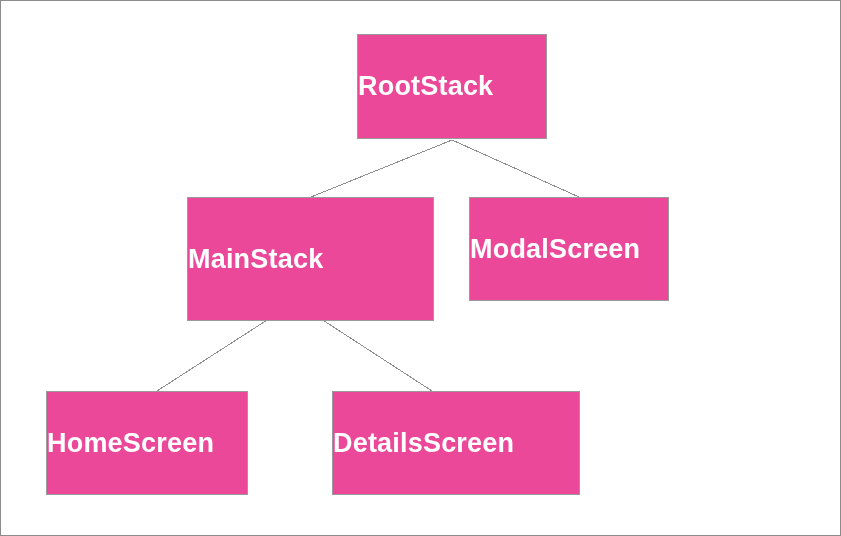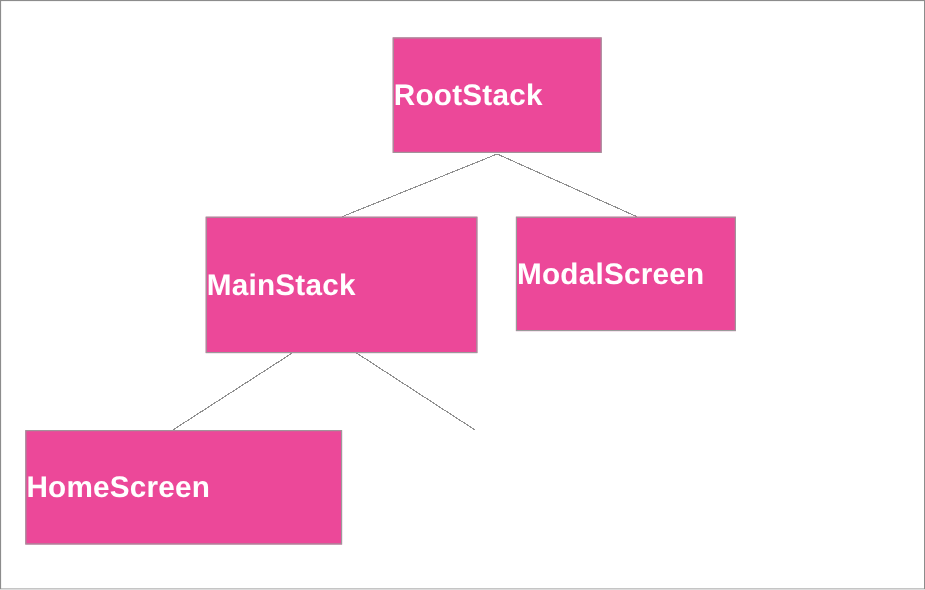--- a/index.html
+++ b/index.html
@@ -45,21 +45,21 @@
     font-size: 27px;
     line-height: 1;
     letter-spacing: 0.2px;
     white-space: nowrap;
     text-align: center;
   }
   
   #node-rootstack     { left: 356px; top: 33px;  width: 190px; height: 105px; }
   #node-mainstack     { left: 186px; top: 196px; width: 247px; height: 124px; }
   #node-modalscreen   { left: 452px; top: 196px; width: 200px; height: 104px; margin-left: 16px; }
-  #node-homescreen    { left: 22px;  top: 390px; width: 288px; height: 104px; }
+  #node-homescreen    { left: 45px;  top: 390px; width: 202px; height: 104px; }
   #node-detailsscreen { left: 331px; top: 390px; width: 248px; height: 104px; }
 </style>
 </head>
 <body>
 
 <div id="canvas">
 
   <svg id="edge-layer" viewBox="0 0 841 536" xmlns="http://www.w3.org/2000/svg">
     <line x1="451" y1="139" x2="310" y2="196" stroke="#8f8f8f" stroke-width="1" shape-rendering="crispEdges"></line>
     <line x1="451" y1="139" x2="578" y2="196" stroke="#8f8f8f" stroke-width="1" shape-rendering="crispEdges"></line>
@@ -76,14 +76,17 @@
   </div>
 
   <div class="node" id="node-modalscreen">
     <span class="node-label">ModalScreen</span>
   </div>
 
   <div class="node" id="node-homescreen">
     <span class="node-label">HomeScreen</span>
   </div>
 
+  <div class="node" id="node-detailsscreen">
+    <span class="node-label">DetailsScreen</span>
+  </div>
 
 </div>
 
 </body></html>

